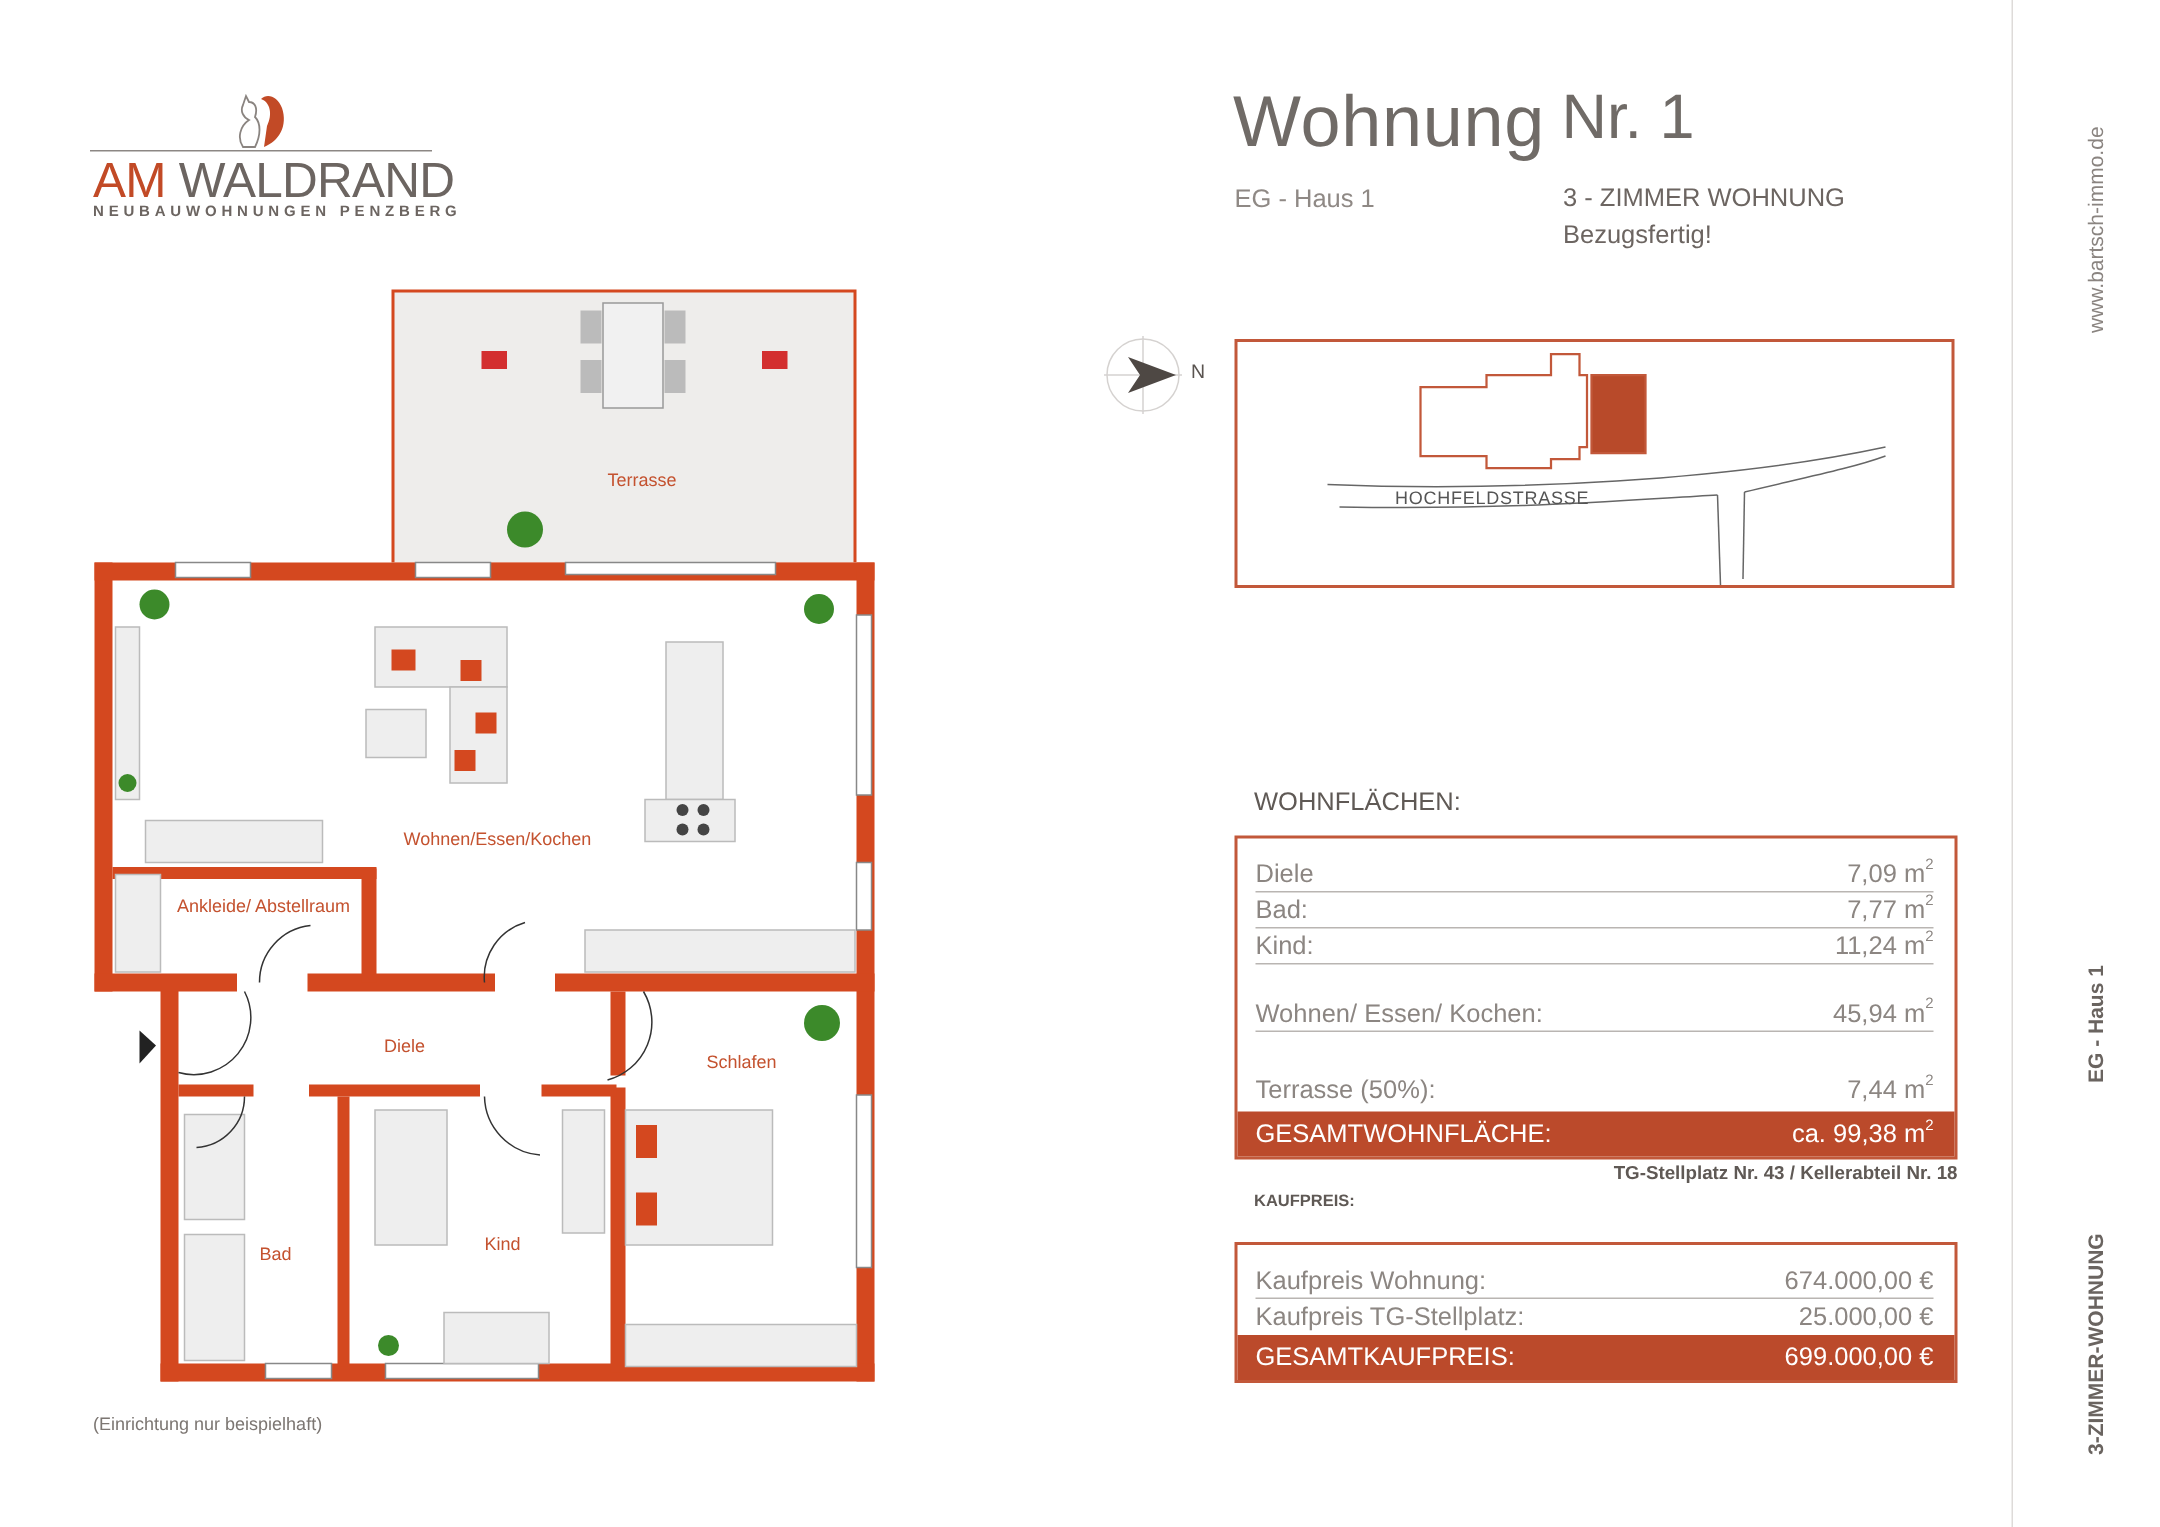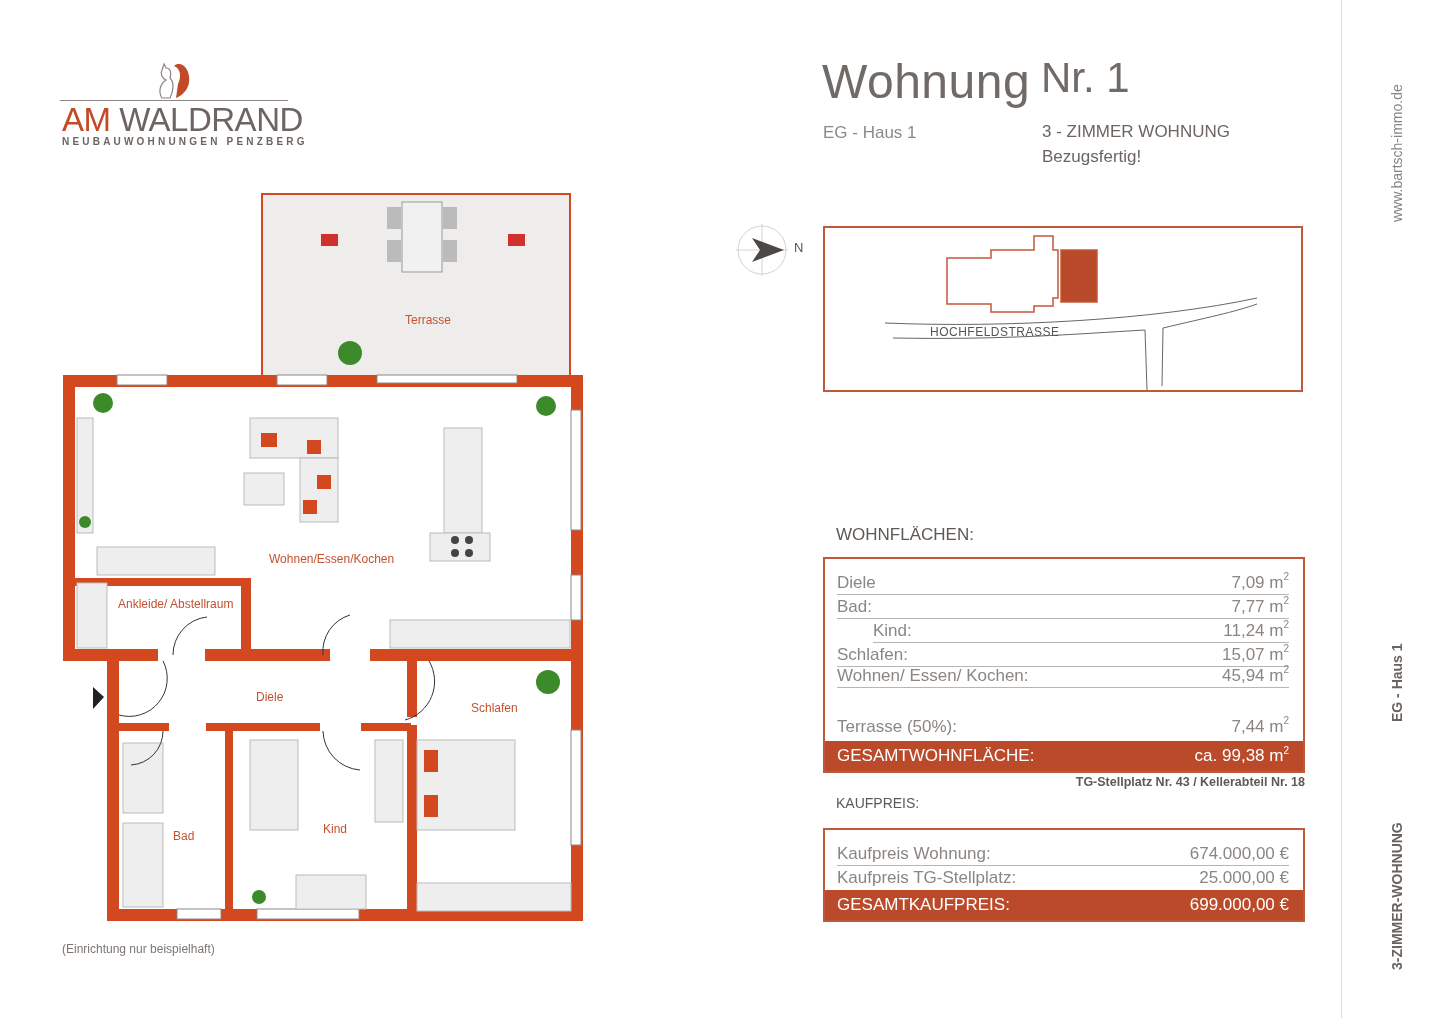--- a/index.html
+++ b/index.html
@@ -19,21 +19,21 @@
   .t-type{left:1042px;top:122px;font-size:17px;color:#6c6561;}
   .t-ready{left:1042px;top:147px;font-size:17px;color:#6c6561;}
   
   .compass{left:736px;top:224px;width:52px;height:52px;}
   .compass-n{left:794px;top:240px;font-size:13px;color:#5a5450;}
   
   .sitemap{left:823px;top:226px;width:480px;height:166px;border:2px solid #c2583a;box-sizing:border-box;}
   .street{left:930px;top:325px;font-size:12px;color:#555;letter-spacing:0.5px;}
   
   .h-wohn{left:836px;top:525px;font-size:17px;color:#5f5955;}
-  .h-kauf{left:836px;top:795px;font-size:14px;color:#5f5955;}
+  .h-kauf{left:836px;top:795px;font-size:11px;color:#5f5955;font-weight:bold;}
   .box{left:823px;width:482px;border:2px solid #c2583a;box-sizing:border-box;background:#fff;}
   .box1{top:557px;height:216px;}
   .box2{top:828px;height:94px;}
   .row{position:absolute;left:12px;right:14px;height:23px;border-bottom:1px solid #b9b5b2;display:flex;justify-content:space-between;align-items:flex-end;font-size:17px;color:#8c8682;line-height:22px;}
   .row sup{font-size:10px;vertical-align:top;line-height:10px;}
   .total{position:absolute;left:0;right:0;bottom:0;height:30px;background:#bb4a2b;color:#fff;display:flex;justify-content:space-between;align-items:center;padding:0 14px 0 12px;font-size:17px;}
   .total sup{font-size:10px;vertical-align:top;line-height:10px;}
   .tg{left:1000px;top:775px;width:305px;text-align:right;font-size:12.5px;font-weight:bold;color:#5f5955;}
   
   .vline{left:1341px;top:0;width:1px;height:1018px;background:#dedbd9;}
@@ -193,27 +193,23 @@
 <div class="abs h-wohn">WOHNFLÄCHEN:</div>
 <div class="abs box box1">
   <div class="row" style="top:12px;">
       <span>Diele</span>
       <span><span>7,09 m</span><sup>2</sup></span>
     </div>
   <div class="row" style="top:36px;">
       <span>Bad:</span>
       <span><span>7,77 m</span><sup>2</sup></span>
     </div>
-  <div class="row" style="top:60px;margin-left:36px;">
+  <div class="row" style="top:60px;">
       <span>Kind:</span>
       <span><span>11,24 m</span><sup>2</sup></span>
-    </div>
-  <div class="row" style="top:84px;">
-      <span>Schlafen:</span>
-      <span><span>15,07 m</span><sup>2</sup></span>
     </div>
   <div class="row" style="top:105px;">
       <span>Wohnen/ Essen/ Kochen:</span>
       <span><span>45,94 m</span><sup>2</sup></span>
     </div>
   <div class="row" style="top:156px;border-bottom:none;">
       <span>Terrasse (50%):</span>
       <span><span>7,44 m</span><sup>2</sup></span>
     </div>
   <div class="total">

